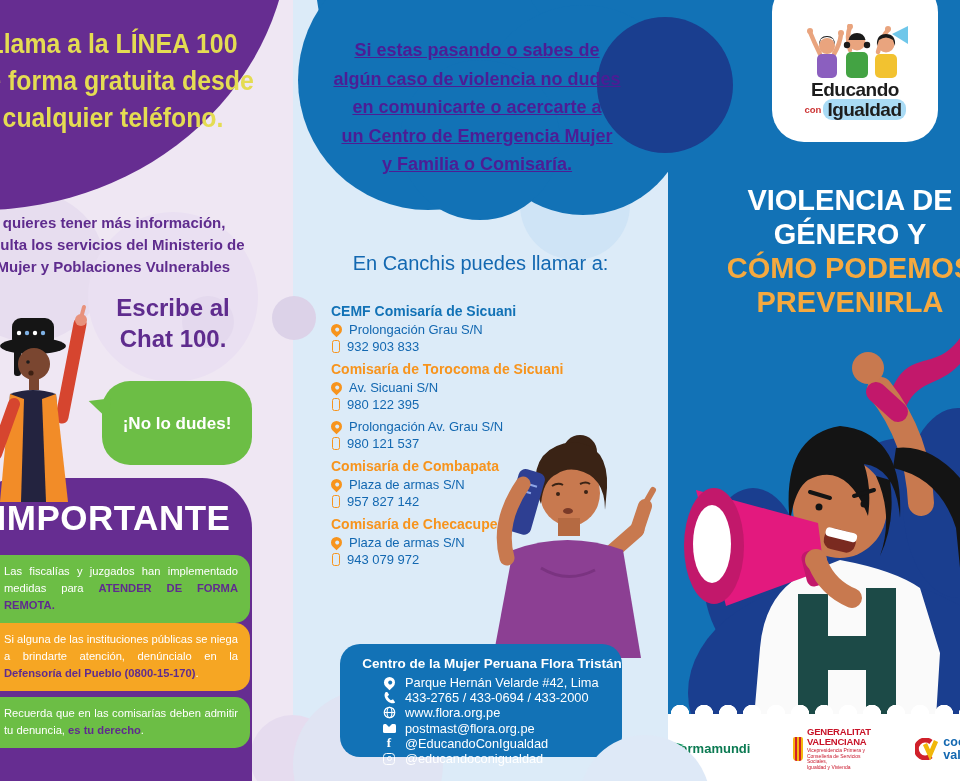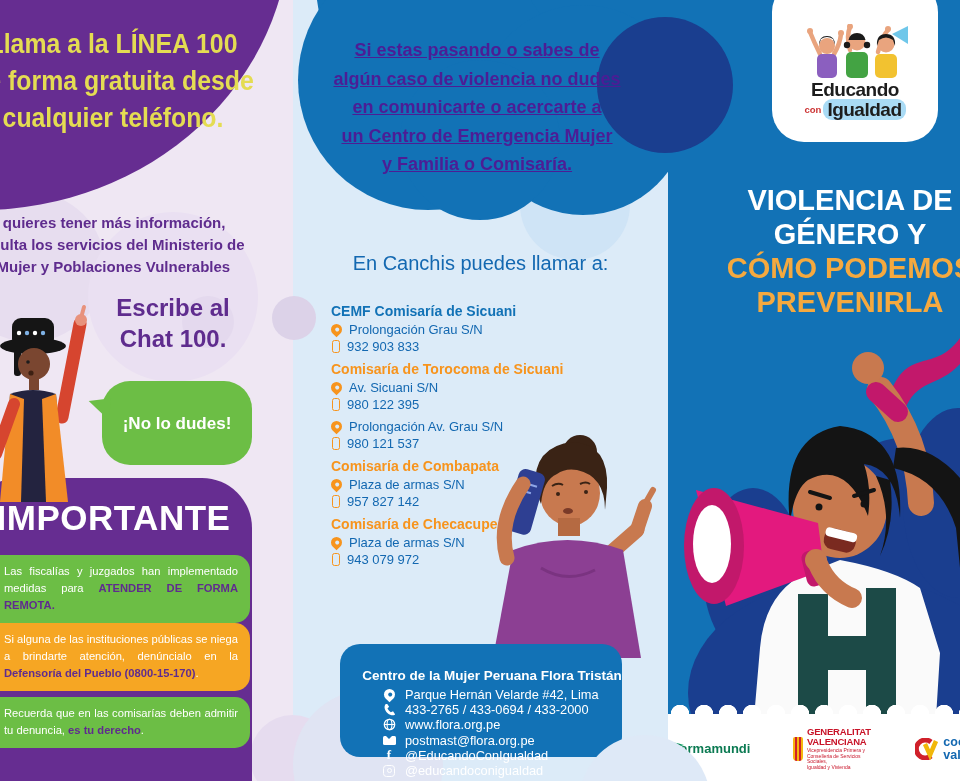--- a/index.html
+++ b/index.html
@@ -47,21 +47,21 @@
   .entry-title{font-size:14px;font-weight:bold;line-height:16px;white-space:nowrap;}
   .t-blue{color:#1272B6;} .t-orange{color:#F7941D;}
   .erow{display:flex;align-items:center;gap:7px;margin-top:3px;height:14px;}
   .erow-text{font-size:13px;color:#1368B1;white-space:nowrap;}
   .pin{display:inline-block;width:11px;height:11px;border-radius:50% 50% 50% 0;transform:rotate(-45deg);position:relative;flex:0 0 auto;}
   .pin::after{content:"";position:absolute;width:4px;height:4px;border-radius:50%;left:3.5px;top:3.5px;}
   .pin-or{background:#F7941D;} .pin-or::after{background:#DCEBF8;}
   .pin-wh{background:#fff;} .pin-wh::after{background:#1272B6;}
   .mob{display:inline-block;width:8px;height:13px;border:1.6px solid #F7941D;border-radius:2.5px;box-sizing:border-box;margin-left:1px;flex:0 0 auto;}
   .contact-box{position:absolute;left:340px;top:644px;width:282px;height:113px;background:#1272B6;border-radius:20px;color:#fff;}
-  .contact-title{margin-top:24px;text-align:center;font-weight:bold;font-size:13.5px;padding-left:22px;}
+  .contact-title{margin-top:12px;text-align:center;font-weight:bold;font-size:13.5px;padding-left:22px;}
   .contact-rows{margin:4px 0 0 42px;}
   .crow{display:flex;align-items:center;gap:9px;height:15.2px;}
   .crow-text{font-size:12.8px;white-space:nowrap;}
   .cicon{width:14px;display:flex;justify-content:center;align-items:center;flex:0 0 auto;}
   .fb{font-weight:bold;font-size:13px;font-family:"Liberation Serif",serif;}
   .ig{display:inline-block;width:10px;height:10px;border:1.5px solid #fff;border-radius:3.5px;position:relative;box-sizing:content-box;}
   .ig::after{content:"";position:absolute;left:2.6px;top:2.6px;width:3px;height:3px;border:1.3px solid #fff;border-radius:50%;}
   .env{display:inline-block;width:13px;height:9px;background:#fff;border-radius:1.5px;position:relative;overflow:hidden;}
   .env::after{content:"";position:absolute;left:0;top:-3px;width:0;height:0;border-left:6.5px solid transparent;
               border-right:6.5px solid transparent;border-top:6px solid #1272B6;}

